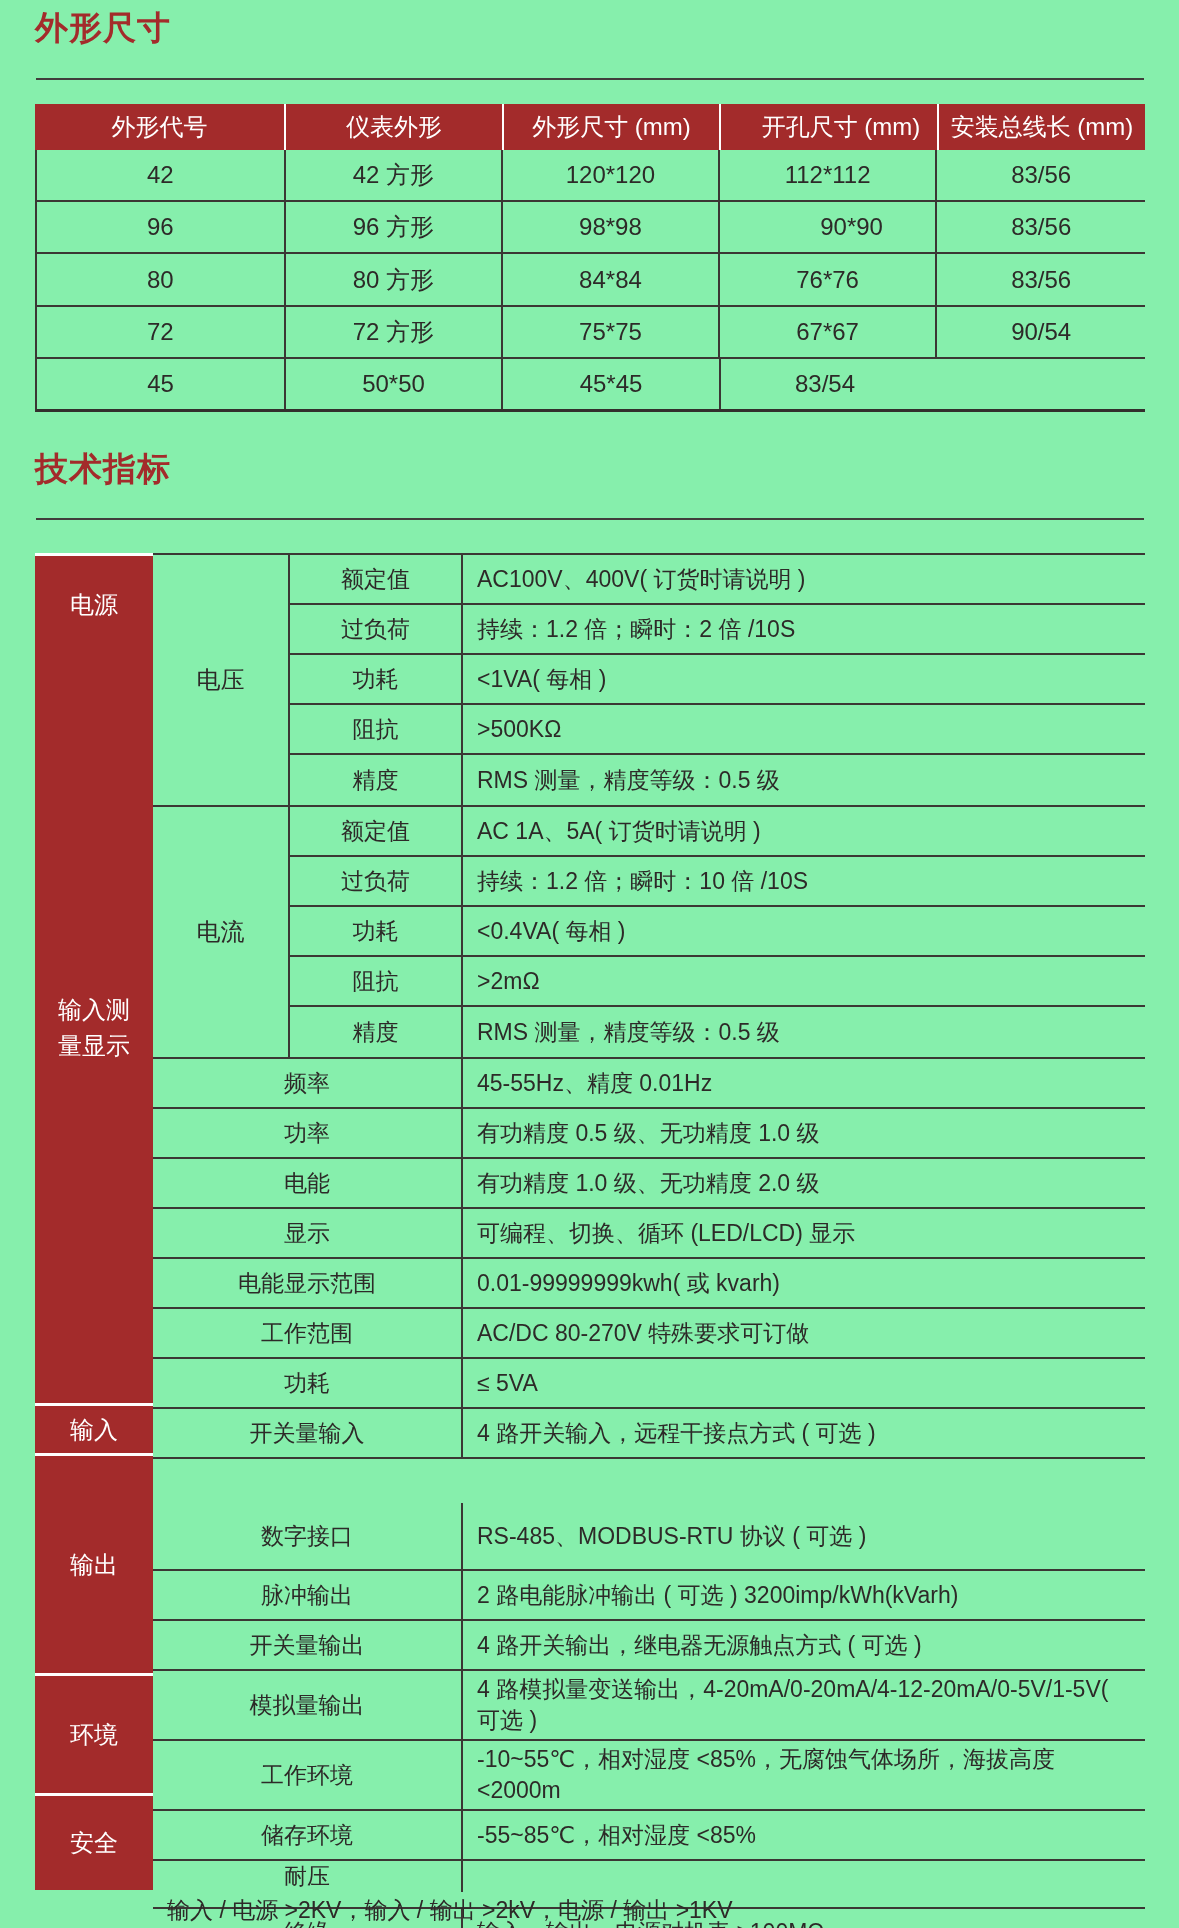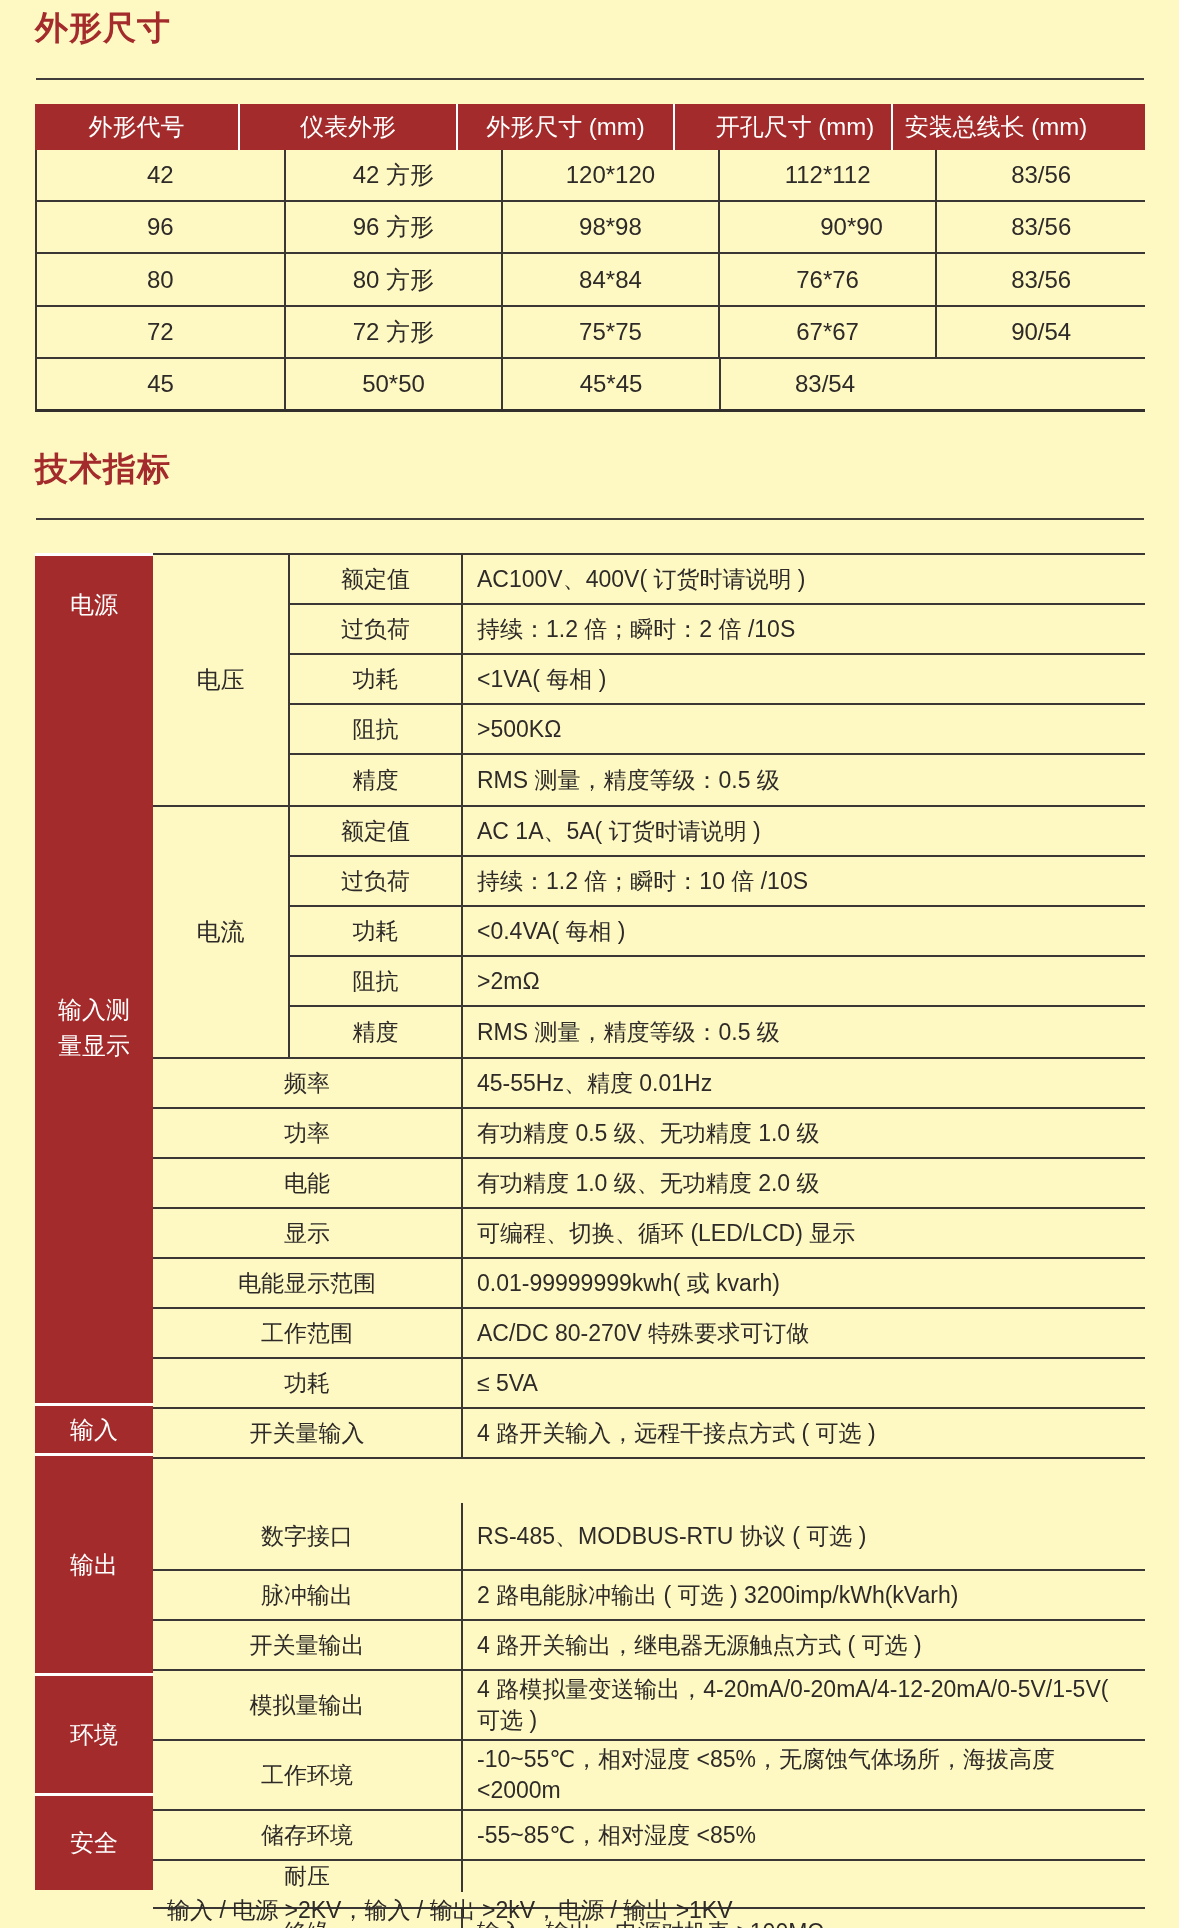--- a/index.html
+++ b/index.html
@@ -1,16 +1,16 @@
 <!DOCTYPE html>
 <html><head>
 <meta charset="utf-8">
 <style>
   html,body{margin:0;padding:0;background:#fff;}
-  .page{position:relative;width:1179px;height:1928px;background:#fef9c3;
+  .page{position:relative;width:1179px;height:1928px;background:#86efac;
         font-family:"Liberation Sans","DejaVu Sans",sans-serif;color:#2d2a28;overflow:hidden;}
   .sec-title{position:absolute;left:35px;font-size:33px;font-weight:bold;color:#a32b2b;letter-spacing:1px;}
   .rule{position:absolute;left:36px;width:1108px;height:2px;background:#413d3b;}
 
   
   .dim-table{position:absolute;left:35px;top:104px;width:1110px;}
   .dim-head{display:flex;height:46px;background:#a32b2b;}
   .dim-head .hcell{box-sizing:border-box;display:flex;align-items:center;justify-content:center;
         color:#fff;font-size:24px;}
   .dim-head .hcell + .hcell{border-left:2px solid #ffffff;}
@@ -43,21 +43,21 @@
 </style>
 </head>
 <body>
 
 <div class="page">
   <div class="sec-title" style="top:6px;">外形尺寸</div>
   <div class="rule" style="top:78px;"></div>
 
   <div class="dim-table">
     <div class="dim-head">
-        <div class="hcell" style="width: 203px;">外形代号</div>
+        <div class="hcell" style="width: 249px;">外形代号</div>
         <div class="hcell" style="width: 218px;">仪表外形</div>
         <div class="hcell" style="width: 217px;">外形尺寸 (mm)</div>
         <div class="hcell" style="width: 218px; padding-left: 24px;">开孔尺寸 (mm)</div>
         <div class="hcell" style="width: 208px;">安装总线长 (mm)</div>
       </div>
     <div>
         <div class="dim-row" style="height: 52px;">
           <div class="cell" style="width: 249px;">42</div>
           <div class="cell" style="width: 218px;">42 方形</div>
           <div class="cell" style="width: 217px;">120*120</div>

